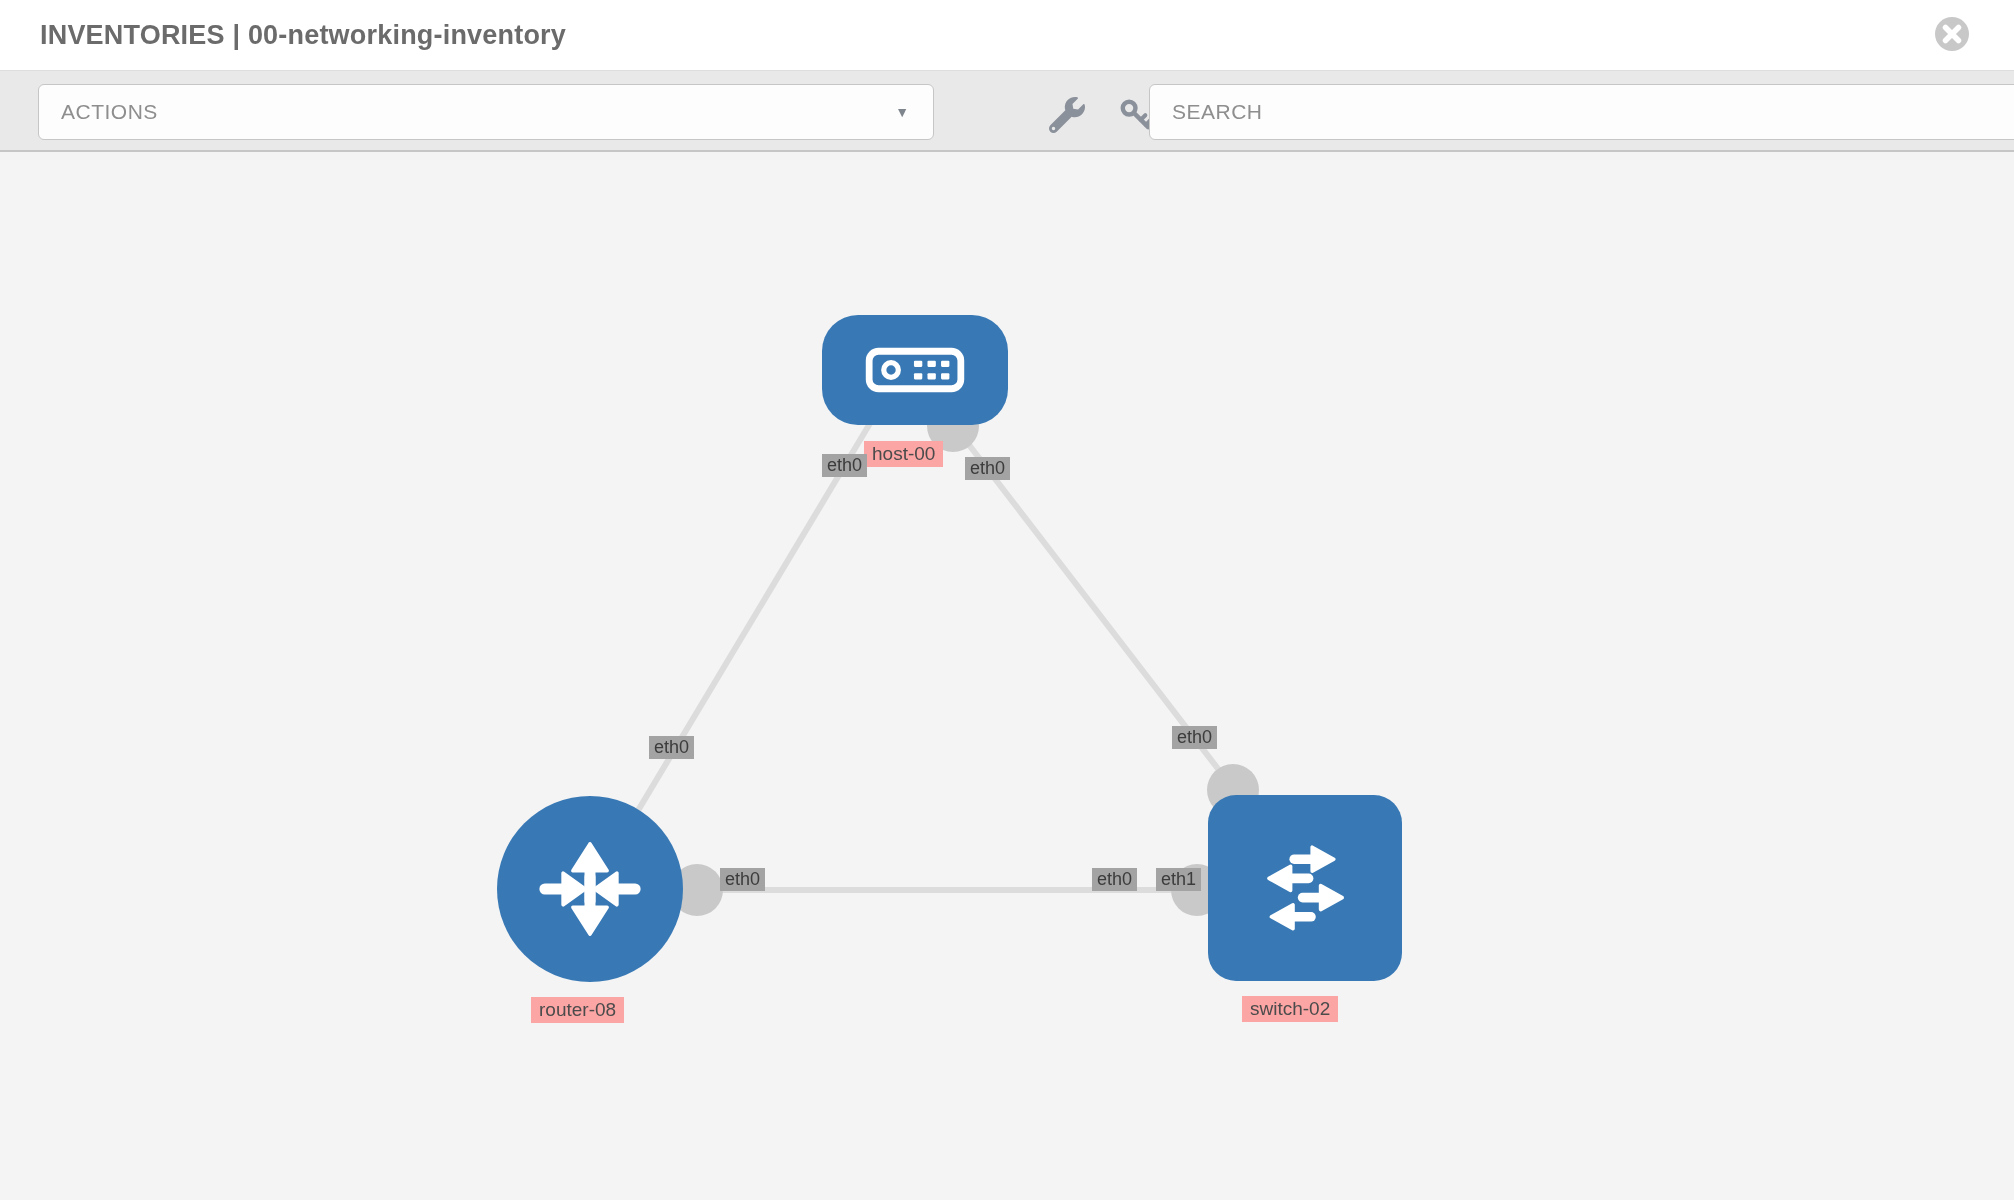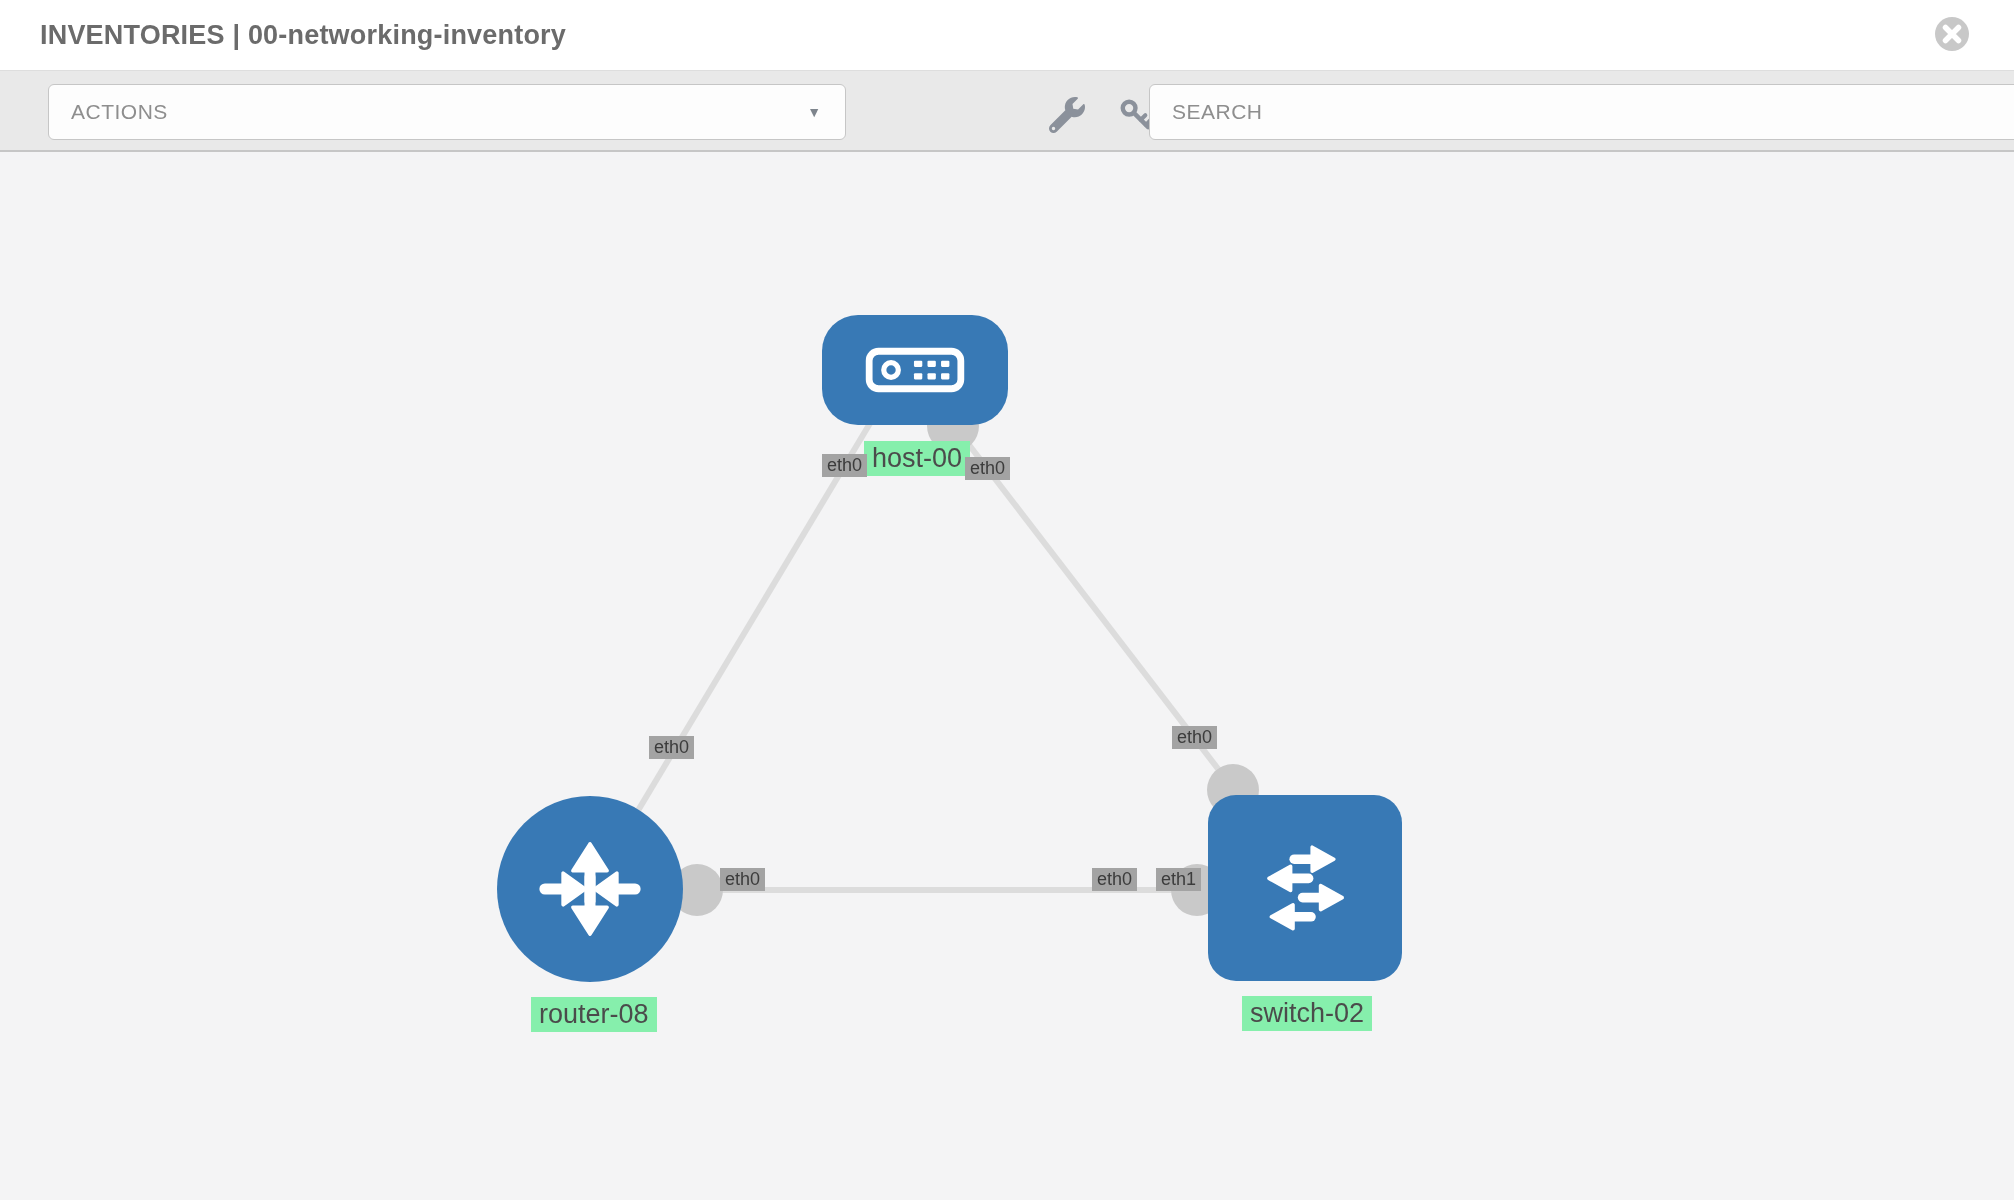--- a/index.html
+++ b/index.html
@@ -15,36 +15,36 @@
 
   
   .toolbar{position:absolute;left:0;top:70px;width:2014px;height:82px;background:#e9e9e9;
            border-top:1px solid #dedede;border-bottom:2px solid #c6c6c6;}
   .dropdown{position:absolute;top:13px;height:56px;background:#fdfdfd;border:1px solid #c6c6c6;
             border-radius:6px;cursor:pointer;}
   .dropdown .dd-label{position:absolute;left:22px;top:0;height:54px;line-height:54px;
                       font-size:21px;color:#8e8e8e;letter-spacing:.5px;}
   .dropdown .dd-caret{position:absolute;right:24px;top:0;height:54px;line-height:54px;
                       font-size:14px;color:#7e858d;}
-  .dd-actions{left:48px;width:798px;text-align:right;}
+  .dd-actions{left:38px;width:896px;text-align:right;}
   .dd-search{left:1149px;width:940px;}
   .tool-icon-btn{position:absolute;width:36px;height:36px;top:26px;cursor:pointer;}
   .btn-wrench{left:1049px;}
   .btn-key{left:1118px;}
 
   
   .canvas{position:absolute;left:0;top:152px;width:2014px;height:1048px;background:#f4f4f5;overflow:hidden;}
   .graph-edges{position:absolute;left:0;top:0;z-index:1;}
 
   .node{position:absolute;z-index:2;background:#3879b5;display:flex;align-items:center;justify-content:center;cursor:pointer;}
   .node-host{left:822px;top:163px;width:186px;height:110px;border-radius:36px;}
   .node-router{left:497px;top:644px;width:186px;height:186px;border-radius:50%;}
   .node-switch{left:1208px;top:643px;width:194px;height:186px;border-radius:28px;}
 
-  .node-label{position:absolute;z-index:3;background:#86efac;color:#4b4b4b;font-size:27px;
+  .node-label{position:absolute;z-index:3;background:#fca5a5;color:#4b4b4b;font-size:19px;
               padding:2px 8px;white-space:nowrap;}
   .lbl-host{left:864px;top:289px;}
   .lbl-router{left:531px;top:845px;}
   .lbl-switch{left:1242px;top:844px;}
 
   .if-label{position:absolute;z-index:3;background:#a3a3a3;color:#3c3c3c;font-size:18px;
             padding:1px 5px;white-space:nowrap;}
   .if-host-left{left:822px;top:302px;}
   .if-host-right{left:965px;top:305px;}
   .if-router-top{left:649px;top:584px;}

